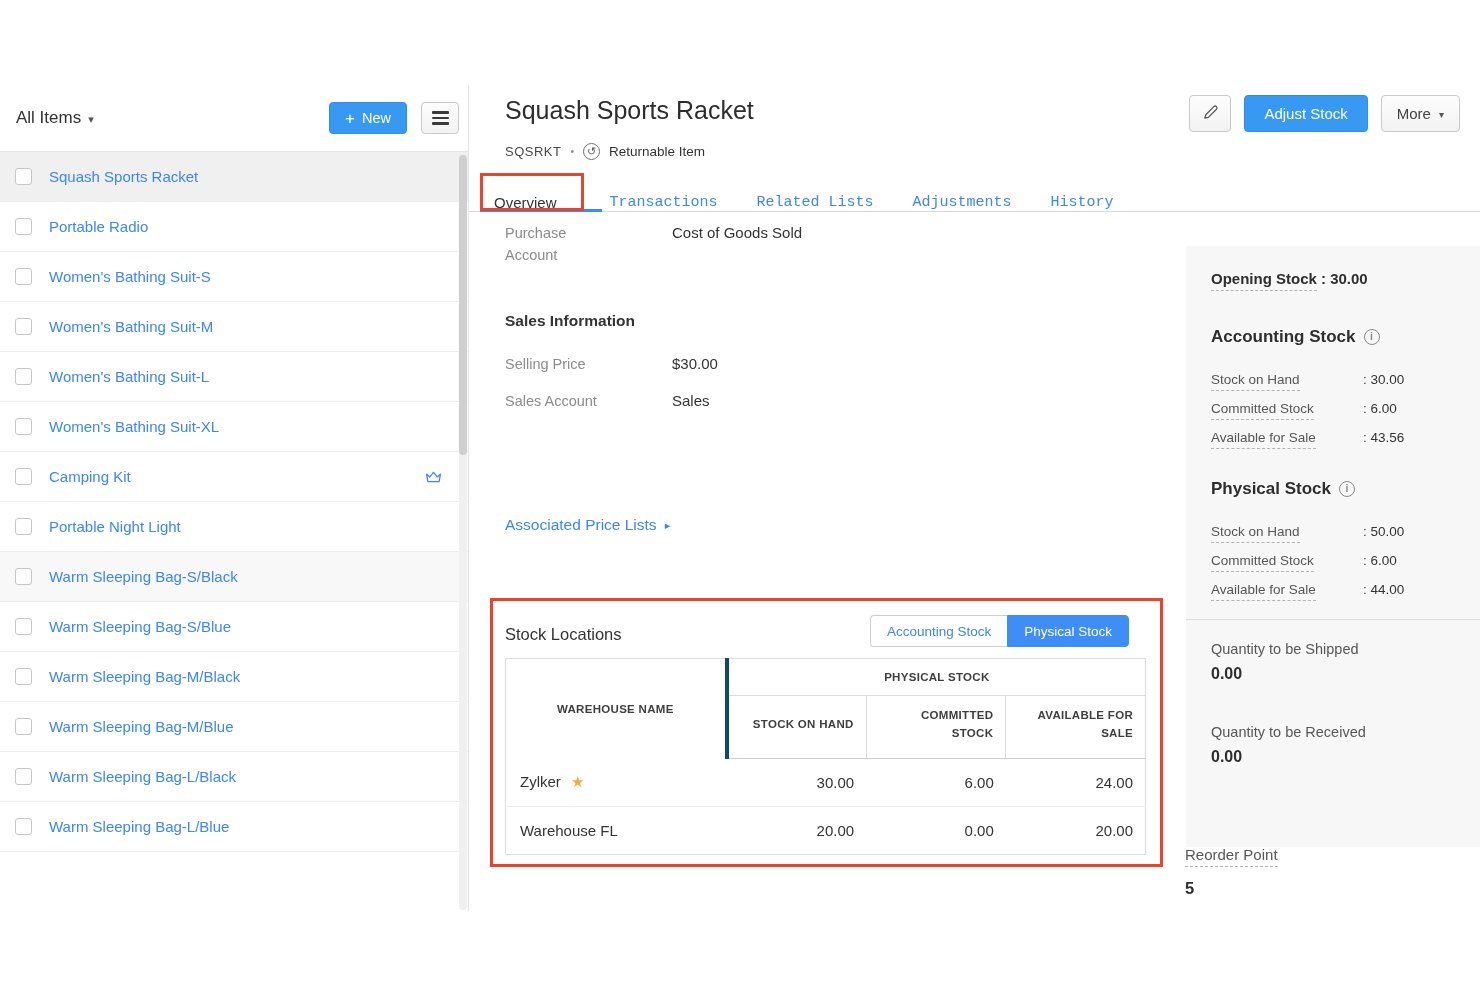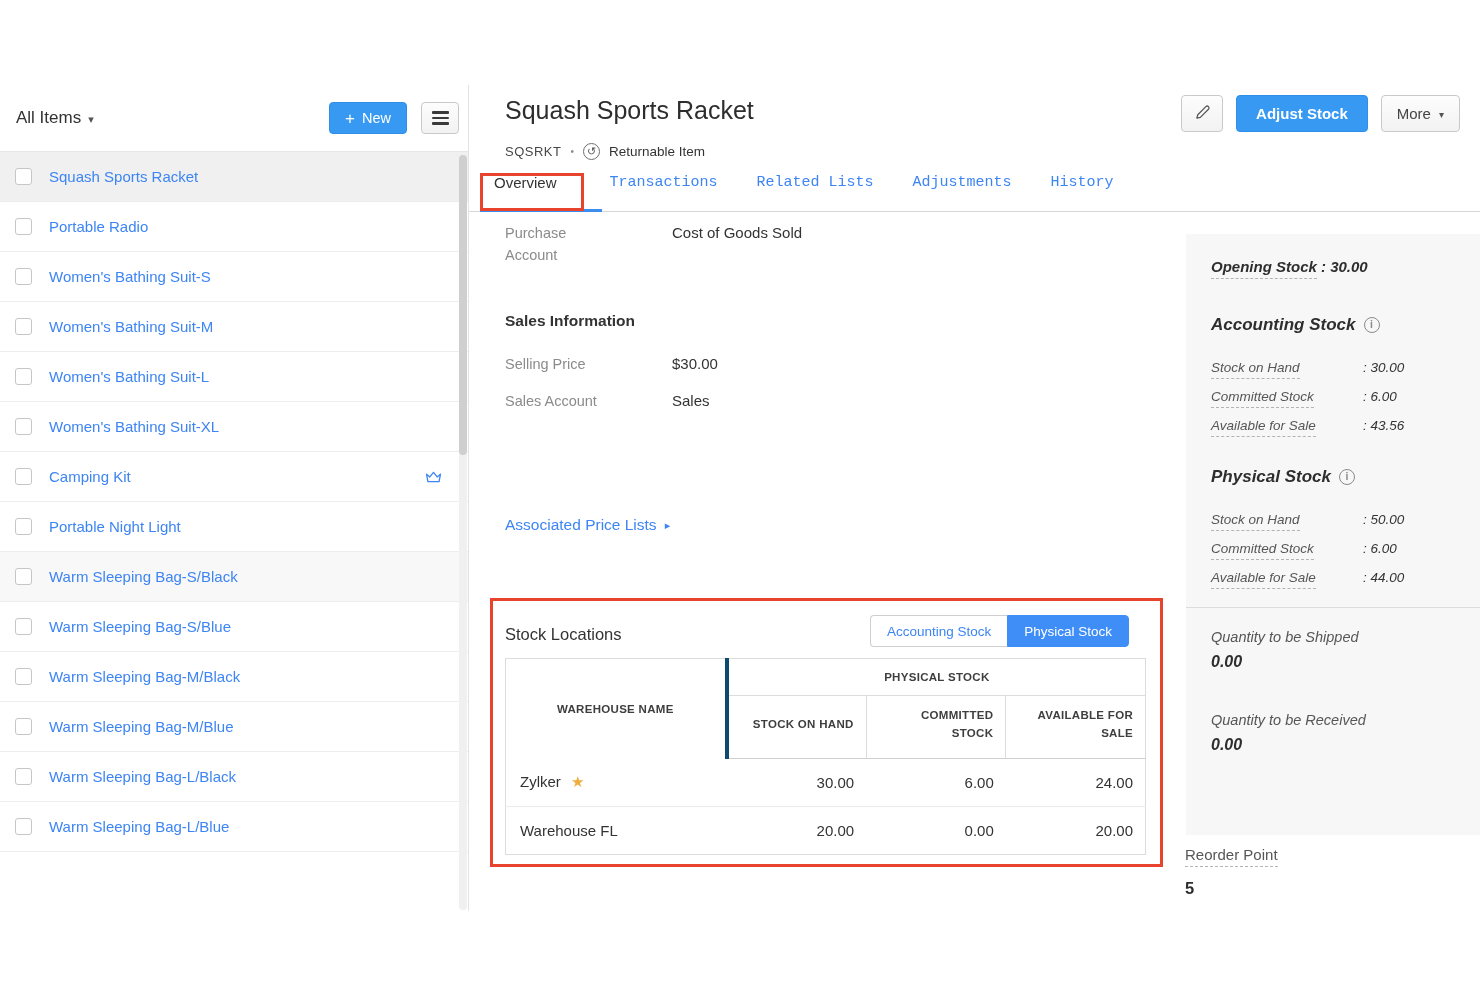--- a/index.html
+++ b/index.html
@@ -33,34 +33,34 @@
   .composite-icon{margin-left:auto;margin-right:26px;display:flex;}
 
   .scrollbar{position:absolute;right:1px;top:68px;bottom:1px;width:8px;background:#f0f0f0;border-radius:4px;}
   .scrollbar .thumb{position:absolute;top:2px;left:0;width:8px;height:300px;background:#cfcfcf;border-radius:4px;}
 
   
   .page-title{position:absolute;left:505px;top:96px;margin:0;font-size:25px;font-weight:400;color:#2d2d2d;}
   .header-actions{position:absolute;top:95px;right:20px;display:flex;gap:13px;align-items:center;}
   .icon-btn{width:42px;height:37px;}
   .btn-adjust{background:#3799f2;border:1px solid #2f8fe8;color:#fff;height:37px;padding:0 19px;
-              font-size:15px;font-weight:700;}
+              font-size:15px;font-weight:400;}
   .btn-more{height:37px;padding:0 15px;font-size:15px;gap:8px;}
   .btn-more .caret{font-size:10px;color:#555;padding-top:1px;}
 
   .subline{position:absolute;left:505px;top:143px;display:flex;align-items:center;gap:9px;}
   .sku{font-size:13px;color:#474747;letter-spacing:.5px;}
   .dot{color:#8a8a8a;font-size:10px;}
   .return-icon{width:17px;height:17px;border:1.3px solid #6f6f6f;border-radius:50%;color:#555;
                font-size:11px;line-height:14px;text-align:center;display:inline-block;}
   .badge-text{font-size:13.5px;color:#333;}
 
   
   .tabs{position:absolute;left:469px;right:0;top:174px;height:38px;
-        border-bottom:1px solid #d8d8d8;display:flex;align-items:flex-start;}
+        border-bottom:1px solid #d8d8d8;display:flex;align-items:flex-end;}
   .tab{font-size:15px;color:#3d85f3;cursor:pointer;display:flex;align-items:center;}
   .tab.active{color:#333;margin-left:11px;padding:0 14px;}
   .tab + .tab{margin-left:39px;font-family:Liberation Mono, monospace;}
   .tab-underline{position:absolute;left:11px;top:35px;width:122px;height:3px;background:#3b8df0;}
 
   
   .details{position:absolute;left:505px;top:222px;width:600px;}
   .d-row{display:flex;margin-bottom:15px;line-height:22px;}
   .d-label{width:167px;flex:0 0 167px;color:#8b8b8b;font-size:14.5px;}
   .d-label.narrow{padding-right:78px;}
@@ -93,22 +93,22 @@
   .stock-table tr + tr td{border-top:1px solid #ececec;}
   td.wh-name{text-align:left;padding-left:14px;}
   .star{color:#eead3e;font-size:15px;margin-left:6px;}
 
   
   .annotation{position:absolute;border:3px solid #e8432c;pointer-events:none;}
   .annot-overview{left:480px;top:173px;width:104px;height:38px;}
   .annot-stock{left:490px;top:598px;width:673px;height:269px;}
 
   
-  .summary{position:absolute;left:1186px;top:234px;width:294px;height:601px;
-           background:#f7f7f7;padding:24px 10px 0 25px;font-style:italic;}
+  .summary{position:absolute;left:1186px;top:246px;width:294px;height:601px;
+           background:#f7f7f7;padding:24px 10px 0 25px;}
   .dashed{border-bottom:1px dashed #b3b3b3;padding-bottom:3px;}
   .opening{font-size:15px;font-weight:700;color:#2e2e2e;}
   .sum-heading{display:flex;align-items:center;gap:8px;font-size:17px;font-weight:700;
                color:#2e2e2e;margin:40px 0 25px;}
   .info-icon{width:16px;height:16px;border:1.2px solid #8a8a8a;border-radius:50%;color:#8a8a8a;
              font-size:10.5px;line-height:13px;text-align:center;font-style:normal;cursor:pointer;}
   .info-icon::after{content:"i";}
   .stat-row{display:flex;margin-bottom:14px;font-size:13.5px;}
   .stat-label{width:152px;flex:0 0 152px;color:#565656;}
   .stat-value{color:#333;}

